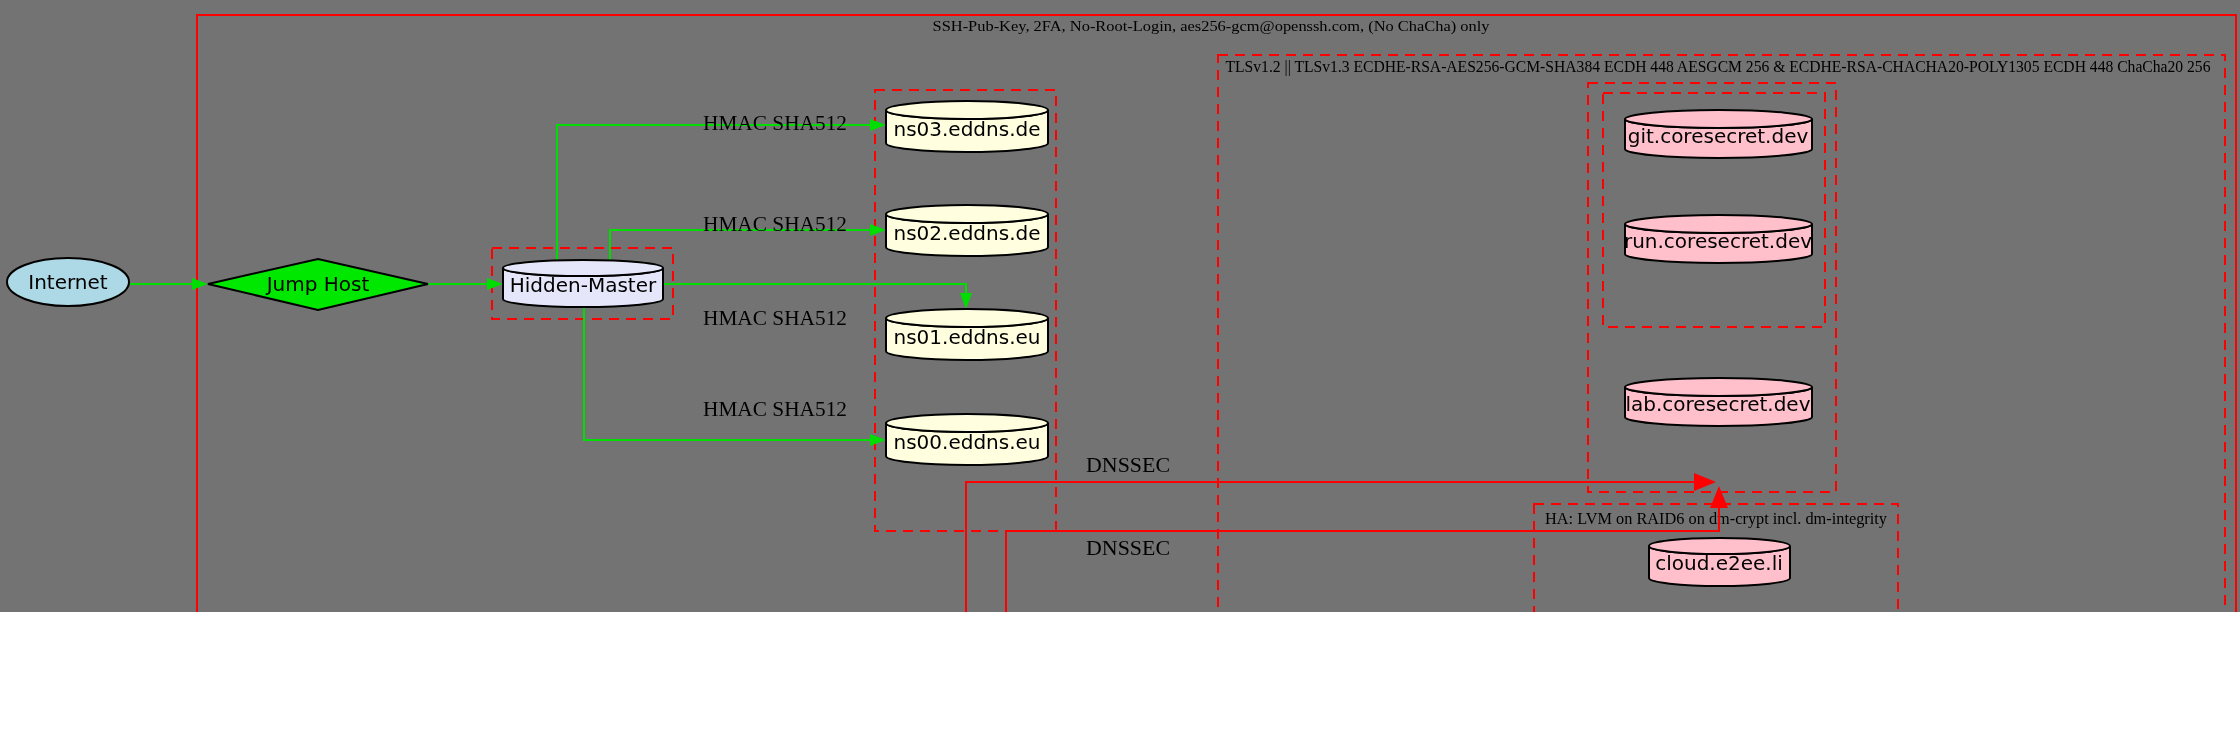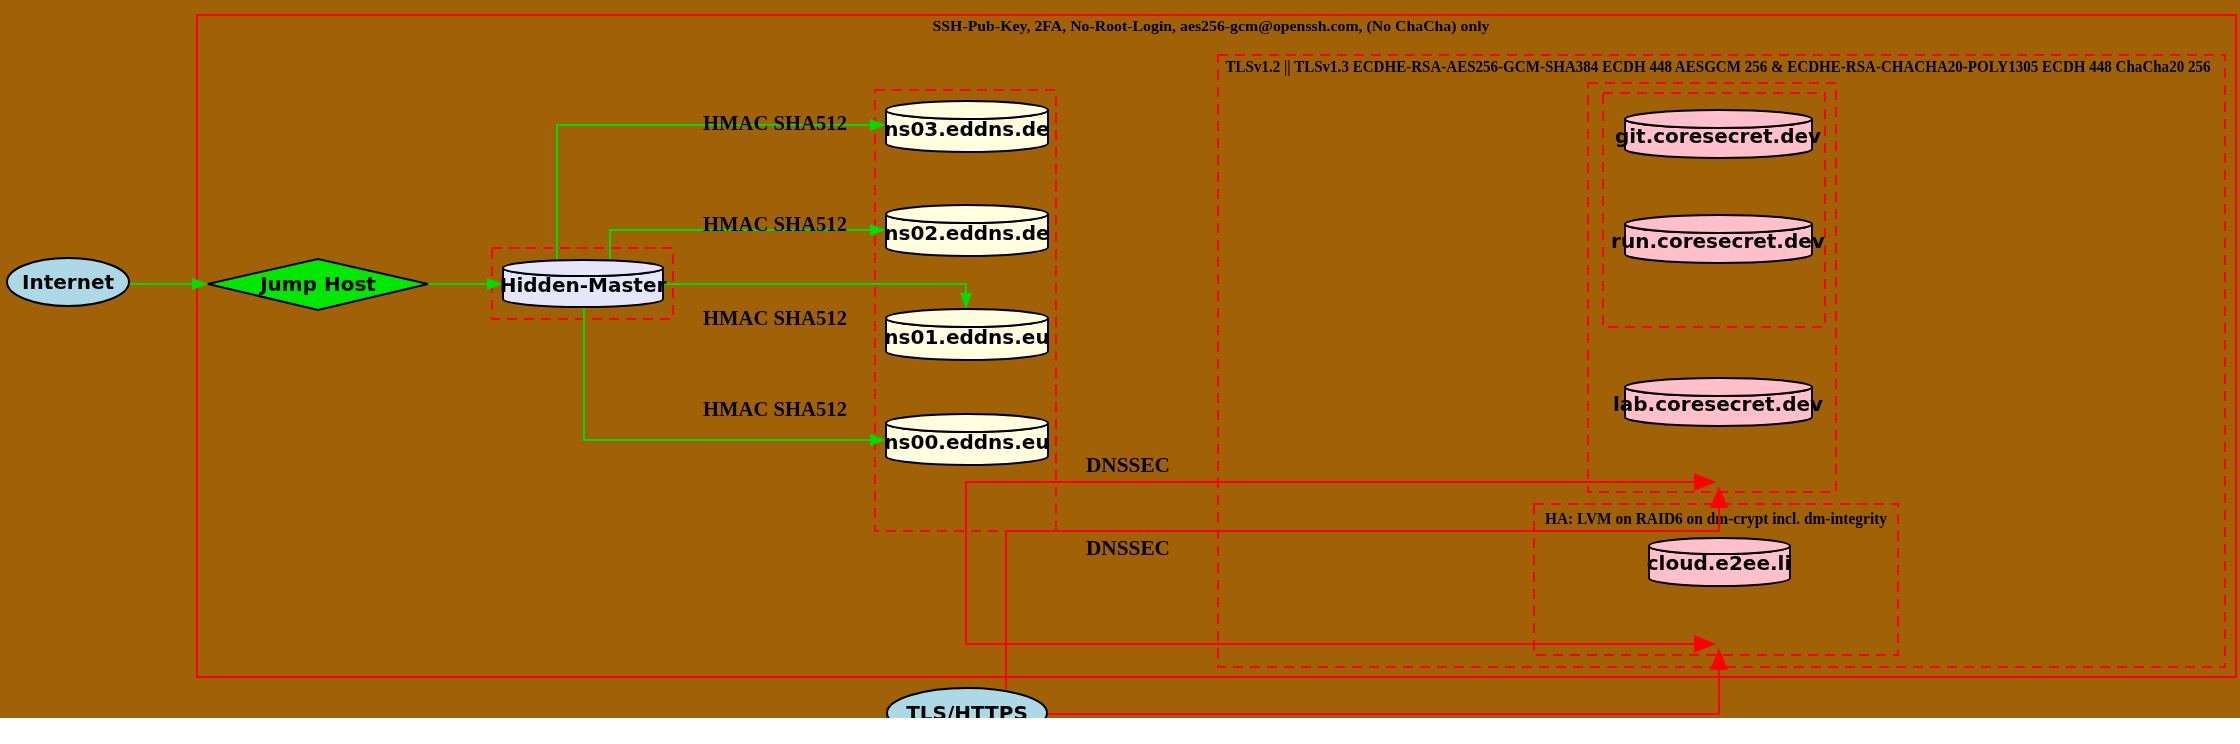--- a/index.html
+++ b/index.html
@@ -1,17 +1,17 @@
 <!DOCTYPE html>
 <html><head>
 <meta charset="utf-8">
 <style>
   html,body{margin:0;padding:0;background:#ffffff;}
-  .stage{position:relative;width:2240px;height:718px;background:#a16207;overflow:hidden;
-         font-family:"DejaVu Sans","Liberation Sans",sans-serif;font-weight:bold;}
+  .stage{position:relative;width:2240px;height:612px;background:#737373;overflow:hidden;
+         font-family:"DejaVu Sans","Liberation Sans",sans-serif;}
   svg{display:block;}
   text{fill:#000000;}
   .node-label{font-family:"DejaVu Sans","Liberation Sans",sans-serif;font-size:20px;}
   .cluster-label{font-family:"Liberation Serif","DejaVu Serif",serif;}
   .edge-label{font-family:"Liberation Serif","DejaVu Serif",serif;font-size:20px;}
   .cluster-box{fill:none;stroke-width:2;}
   .dashed{stroke-dasharray:10 7;}
   .edge{fill:none;stroke-width:2;}
   .node-shape{stroke:#000000;stroke-width:2;}
 </style>

